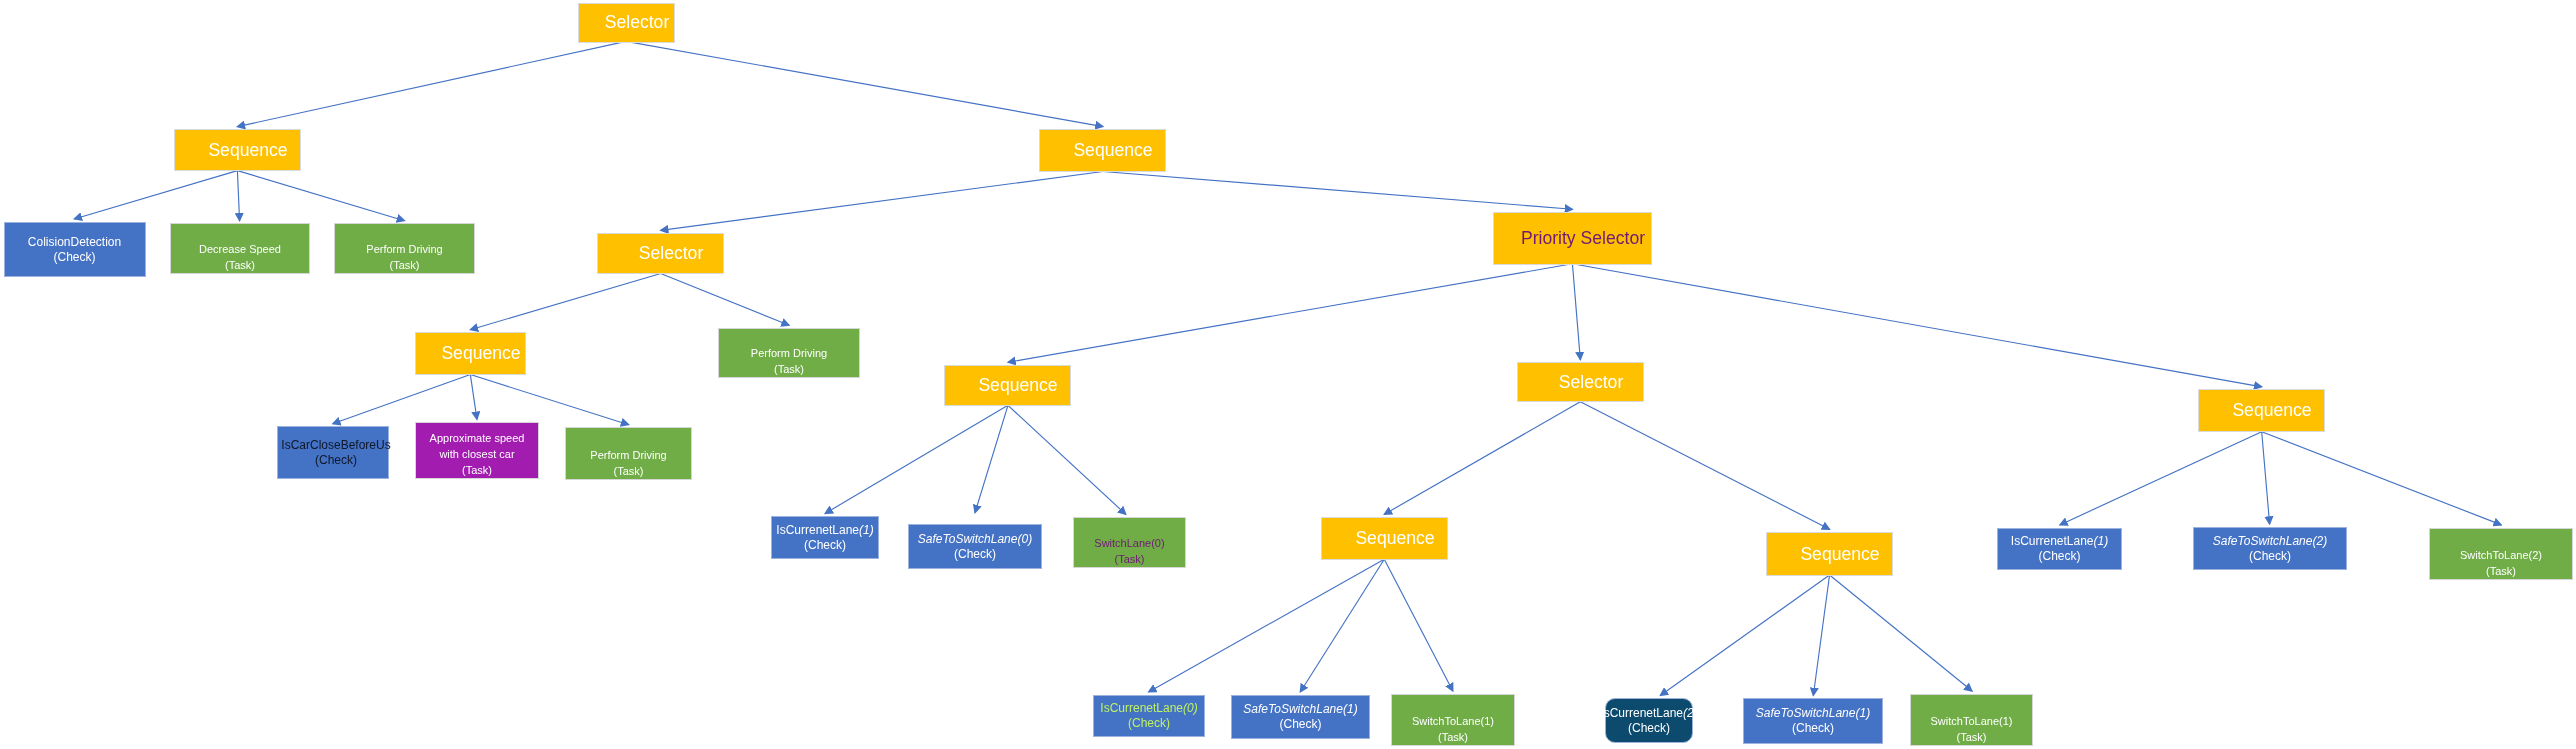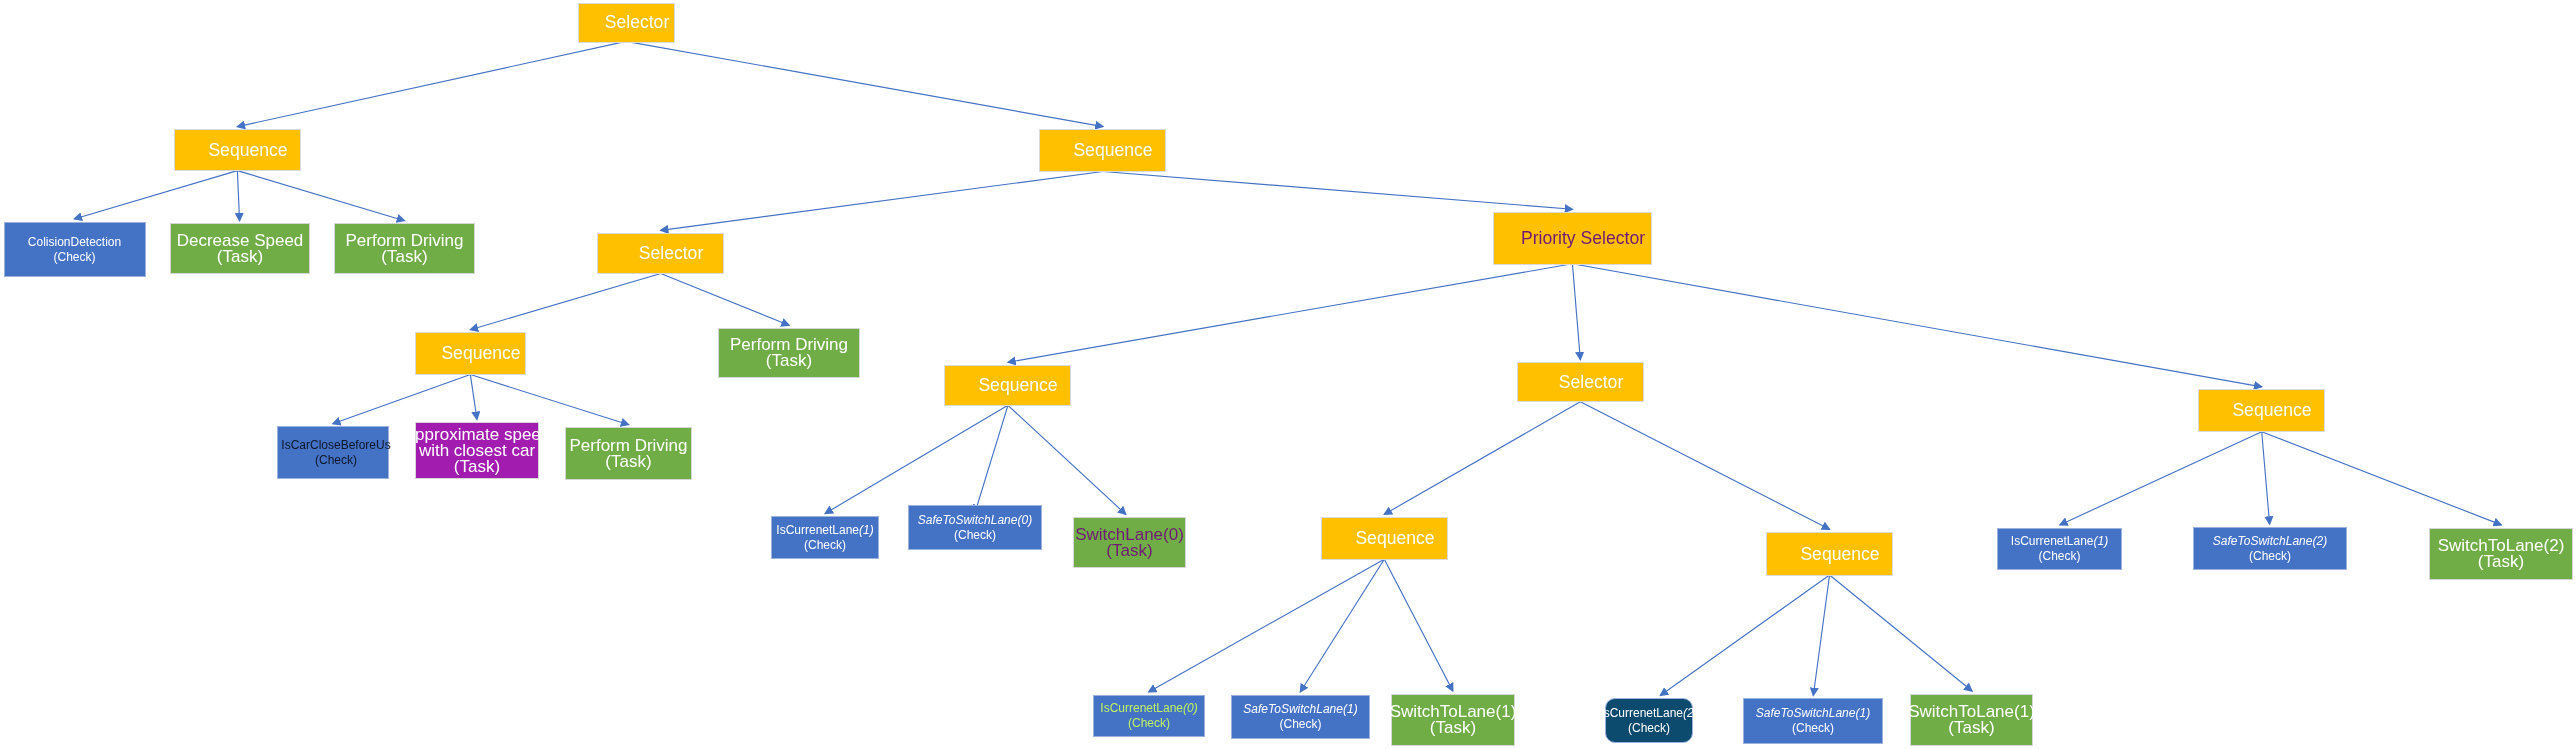--- a/index.html
+++ b/index.html
@@ -22,21 +22,21 @@
     display: flex;
     flex-direction: column;
     align-items: center;
     justify-content: center;
     text-align: center;
     color: #ffffff;
     cursor: default;
   }
   .node.composite { font-size: 17.6px; border: 1.8px solid; padding-left: 21px; }
   .node.check     { font-size: 12px; line-height: 15px; border: 0.9px solid; }
-  .node.task      { font-size: 17px;   line-height: 16px; border: 1.8px solid; }
+  .node.task      { font-size: 11px;   line-height: 16px; border: 1.8px solid; justify-content: flex-end; }
   .node .line { white-space: nowrap; }
 </style>
 </head>
 <body>
 
 <div class="canvas">
   <svg class="edge-layer" xmlns="http://www.w3.org/2000/svg" viewBox="0 0 2930 853">
     <defs>
       <marker id="arrowhead" viewBox="0 0 10 10" refX="8.5" refY="5" markerWidth="8" markerHeight="8" orient="auto-start-reverse">
         <path d="M 0 0 L 10 5 L 0 10 z" fill="#4472C4"></path>
@@ -126,21 +126,21 @@
       <div class="node composite" style="left: 1517px; top: 362px; width: 127px; height: 40px; background: rgb(255, 192, 0); border-color: rgb(219, 219, 219); color: rgb(255, 255, 255);">
         <div class="line"><span>Selector</span></div>
       </div>
       <div class="node composite" style="left: 2198px; top: 389px; width: 127px; height: 43px; background: rgb(255, 192, 0); border-color: rgb(219, 219, 219); color: rgb(255, 255, 255);">
         <div class="line"><span>Sequence</span></div>
       </div>
       <div class="node check" style="left: 771px; top: 516px; width: 108px; height: 43px; background: rgb(68, 114, 196); border-color: rgb(157, 179, 223); color: rgb(255, 255, 255);">
         <div class="line"><span>IsCurrenetLane</span><span style="font-style: italic;">(1)</span></div>
         <div class="line"><span>(Check)</span></div>
       </div>
-      <div class="node check" style="left: 908px; top: 505px; width: 134px; height: 45px; background: rgb(68, 114, 196); border-color: rgb(157, 179, 223); color: rgb(255, 255, 255);">
+      <div class="node check" style="left: 908px; top: 524px; width: 134px; height: 45px; background: rgb(68, 114, 196); border-color: rgb(157, 179, 223); color: rgb(255, 255, 255);">
         <div class="line"><span style="font-style: italic;">SafeToSwitchLane(0)</span></div>
         <div class="line"><span>(Check)</span></div>
       </div>
       <div class="node task" style="left: 1073px; top: 517px; width: 113px; height: 51px; background: rgb(112, 173, 71); border-color: rgb(214, 214, 214); color: #701a75;">
         <div class="line"><span>SwitchLane(0)</span></div>
         <div class="line"><span>(Task)</span></div>
       </div>
       <div class="node composite" style="left: 1321px; top: 517px; width: 127px; height: 43px; background: rgb(255, 192, 0); border-color: rgb(219, 219, 219); color: rgb(255, 255, 255);">
         <div class="line"><span>Sequence</span></div>
       </div>

